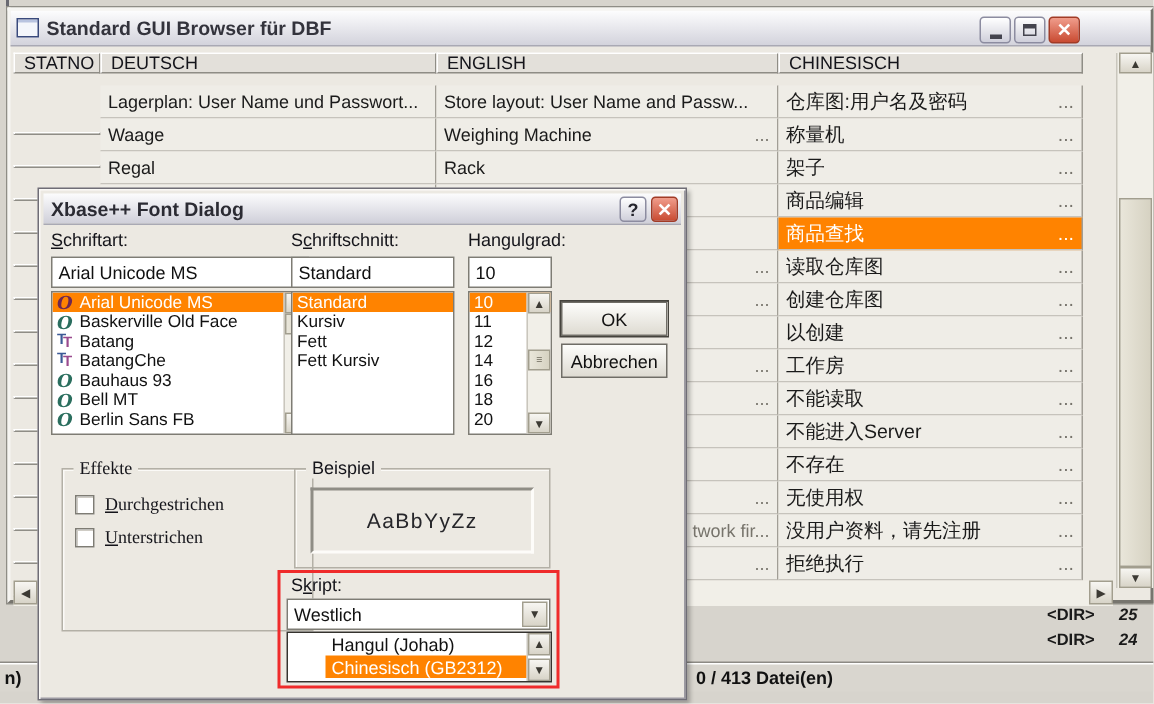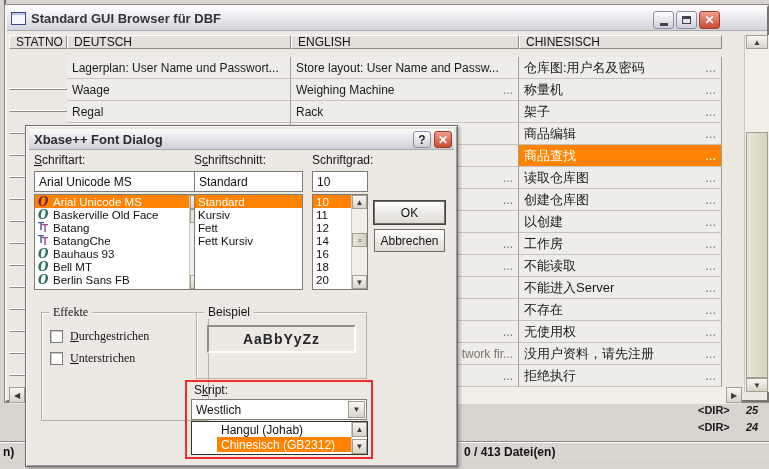--- a/index.html
+++ b/index.html
@@ -99,23 +99,23 @@
   .ilsb .thumb { position:absolute; left:0; width:15px; height:14px;
     background:linear-gradient(90deg,#e9e6da,#d6d2c2); border:1px solid #a29e8e;
     display:flex; align-items:center; justify-content:center; font-size:7px; color:#6c685c; }
   .btn { position:absolute; width:71px; height:23px; background:linear-gradient(#fdfdfb,#dedbd2);
     border:1px solid #6f6d66; font-size:12px; color:#111; display:flex; align-items:center; justify-content:center;margin-top:28px; }
   .btn.default { box-shadow:0 0 0 1px #45433d; }
   .grp { position:absolute; border:1px solid #b3b0a6; box-shadow:inset 1px 1px 0 #fbfaf7; }
   .legend { position:absolute; top:-8px; left:7px; background:#ECE9E2; padding:0 4px; font-size:12px; color:#14141a; }
   .cbrow { position:absolute; left:8px; display:flex; align-items:center; font-size:12px; color:#14141a; }
   .cb { width:13px; height:13px; background:#fff; border:1px solid #7e7c74; box-shadow:inset 1px 1px 0 #cfccc5; margin-right:7px; }
-  .sample { position:absolute; left:10px; top:12px; right:10px; height:28px; background:#ECE9E2;
+  .sample { position:absolute; left:10px; top:12px; right:10px; height:44px; background:#ECE9E2;
     border:2px solid; border-color:#8f8d85 #fdfcf9 #fdfcf9 #8f8d85;
-    display:flex; align-items:center; justify-content:center; font-size:14px; letter-spacing:1px; color:#26262a;font-weight:bold; }
+    display:flex; align-items:center; justify-content:center; font-size:14px; letter-spacing:1px; color:#26262a; }
   .combo { position:absolute; left:165px; top:273px; width:176px; height:21px; background:#fff; border:1px solid #7e7c74; }
   .combo-text { position:absolute; left:4px; top:3px; font-size:12px; color:#111; }
   .combo-btn { position:absolute; right:1px; top:1px; width:17px; height:17px;
     background:linear-gradient(#f7f6f2,#d8d4c8); border:1px solid #a29e8e;
     display:flex; align-items:center; justify-content:center; font-size:8px; color:#3c3a34; }
   .sk-list { position:absolute; left:165px; top:295px; width:177px; height:34px; background:#fff; border:1px solid #35332e; overflow:hidden;padding-left:25px; }
   .sk-li { height:15px; display:flex; align-items:center; padding:0 4px; font-size:12px; color:#111; white-space:nowrap; }
   .sk-li.sel { background:#FF8300; color:#fff; }
   .sk-sb { position:absolute; right:0; top:0; width:16px; height:100%; border-left:1px solid #c9c6bd; }
   .sk-sb .b { position:absolute; left:0; width:15px; height:15px; }
@@ -377,21 +377,21 @@
 
   <div class="dlg">
     <div class="dlg-tb">
       <span class="dlg-title">Xbase++ Font Dialog</span>
     </div>
     <span class="dlg-btn help">?</span>
     <span class="dlg-btn close">✕</span>
 
     <span class="lab" style="left:8px; top:27px;"><span></span><span class="u">S</span><span>chriftart:</span></span>
     <span class="lab" style="left:168px; top:27px;"><span>S</span><span class="u">c</span><span>hriftschnitt:</span></span>
-    <span class="lab" style="left:286px; top:27px;"><span>Schrift</span><span class="u">g</span><span>rad:</span></span>
+    <span class="lab" style="left:286px; top:27px;"><span>Hangul</span><span class="u">g</span><span>rad:</span></span>
 
     <div class="inp" style="left:8px; top:45px; width:172px;">Arial Unicode MS</div>
     <div class="inp" style="left:168px; top:45px; width:109px;">Standard</div>
     <div class="inp" style="left:286px; top:45px; width:56px;">10</div>
 
     <div class="list" style="left:8px; width:172px;">
       <div>
           <div class="li sel">
             <span class="o-ico" style="color: rgb(110, 39, 82);">O</span>
             <span class="fname">Arial Unicode MS</span>

